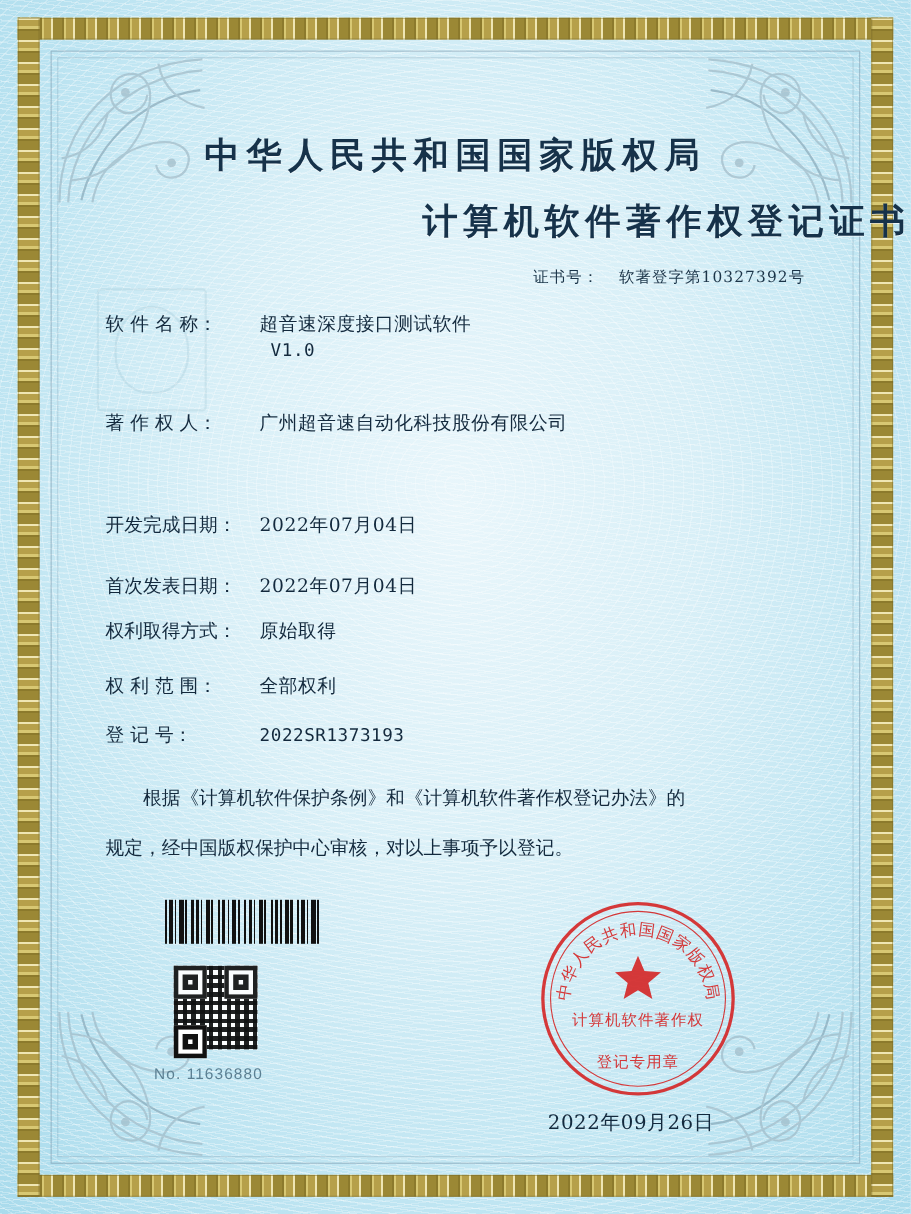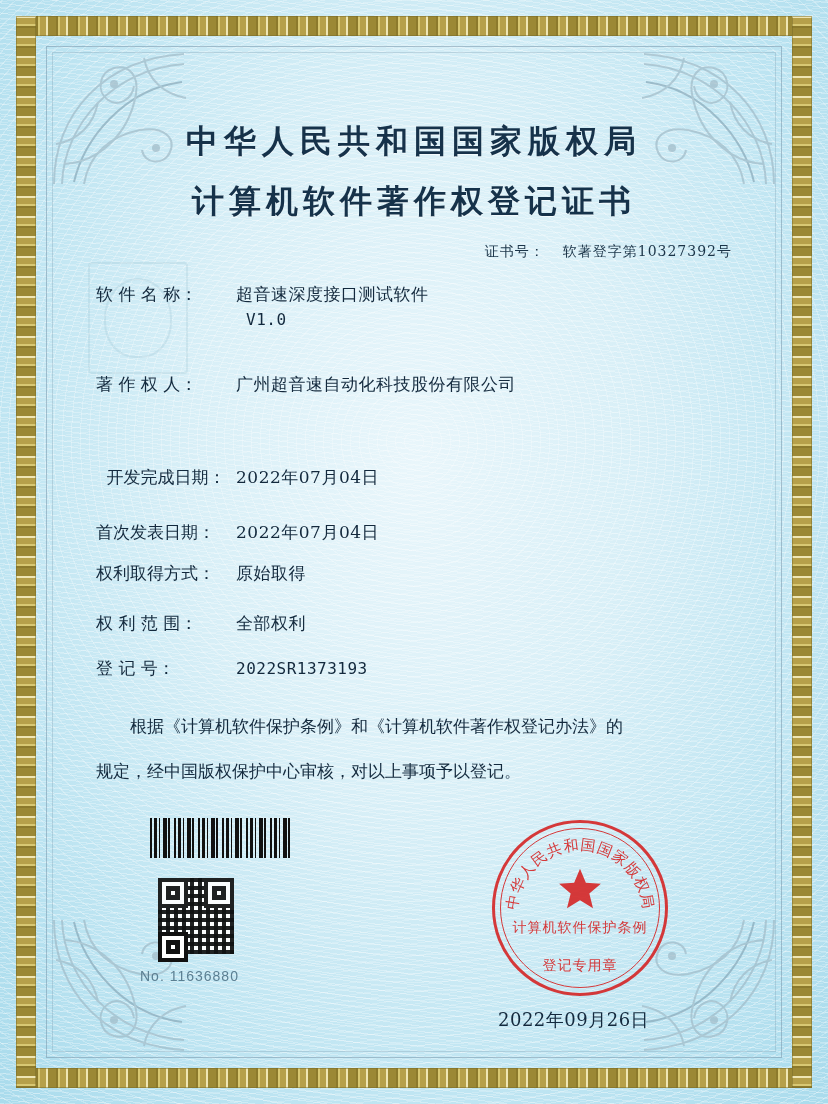--- a/index.html
+++ b/index.html
@@ -137,21 +137,21 @@
     color: #16324a;
     font-family: "DejaVu Serif", serif;
     font-weight: 700;
     text-shadow: 0 1px 0 rgba(255,255,255,0.6);
   }
 
   .title-sub {
     position: absolute;
     top: 180px;
     width: 100%;
-    text-align: center;
+    text-align: right;
     font-size: 32px;
     letter-spacing: 5px;
     color: #16324a;
     font-family: "DejaVu Serif", serif;
     font-weight: 700;
     text-shadow: 0 1px 0 rgba(255,255,255,0.6);
   }
 
   .cert-no {
     position: absolute;
@@ -182,21 +182,21 @@
     letter-spacing: 0.5px;
   }
   .val-mono {
     font-family: "DejaVu Sans Mono", monospace;
     font-size: 16px;
   }
 
   .f-name    { top: 283px; }
   .f-version { top: 309px; left: 246px; }
   .f-owner   { top: 373px; }
-  .f-devdate { top: 466px; text-align: center; }
+  .f-devdate { top: 466px; }
   .f-pubdate { top: 521px; }
   .f-acquire { top: 562px; }
   .f-scope   { top: 612px; }
   .f-regno   { top: 657px; }
 
   .para {
     position: absolute;
     left: 96px;
     right: 96px;
     font-size: 17px;
@@ -467,20 +467,20 @@
           <text text-anchor="middle">
             <textPath href="#arcpath" startOffset="50%">中华人民共和国国家版权局</textPath>
           </text>
         </svg>
       </div>
       <div class="seal-star">
         <svg viewBox="0 0 24 24" xmlns="http://www.w3.org/2000/svg">
           <polygon points="12,1 15.2,8.6 23.4,9.2 17.1,14.5 19.1,22.5 12,18.1 4.9,22.5 6.9,14.5 0.6,9.2 8.8,8.6" fill="#d52020"></polygon>
         </svg>
       </div>
-      <div class="seal-line1">计算机软件保护条例</div>
+      <div class="seal-line1">计算机软件著作权</div>
       <div class="seal-line2">登记专用章</div>
     </div>
 
     <div class="issue-date">2022年09月26日</div>
 
   </div>
 </div>
 
 </body></html>

